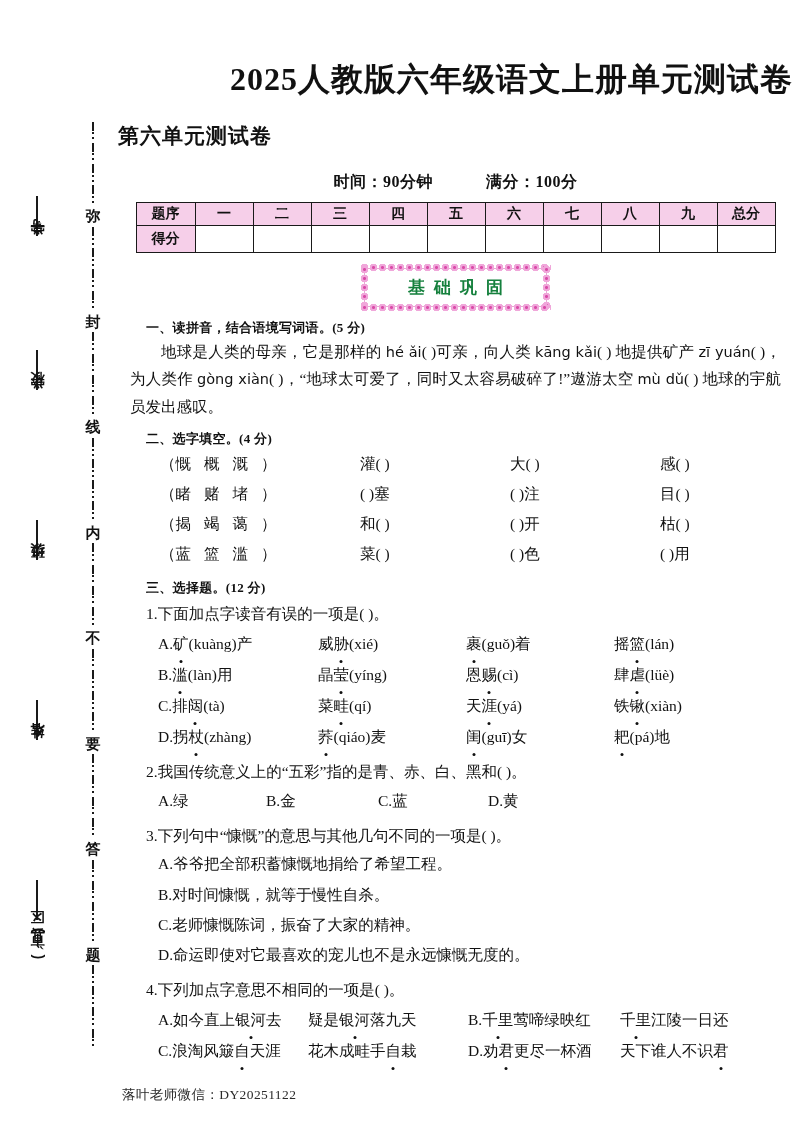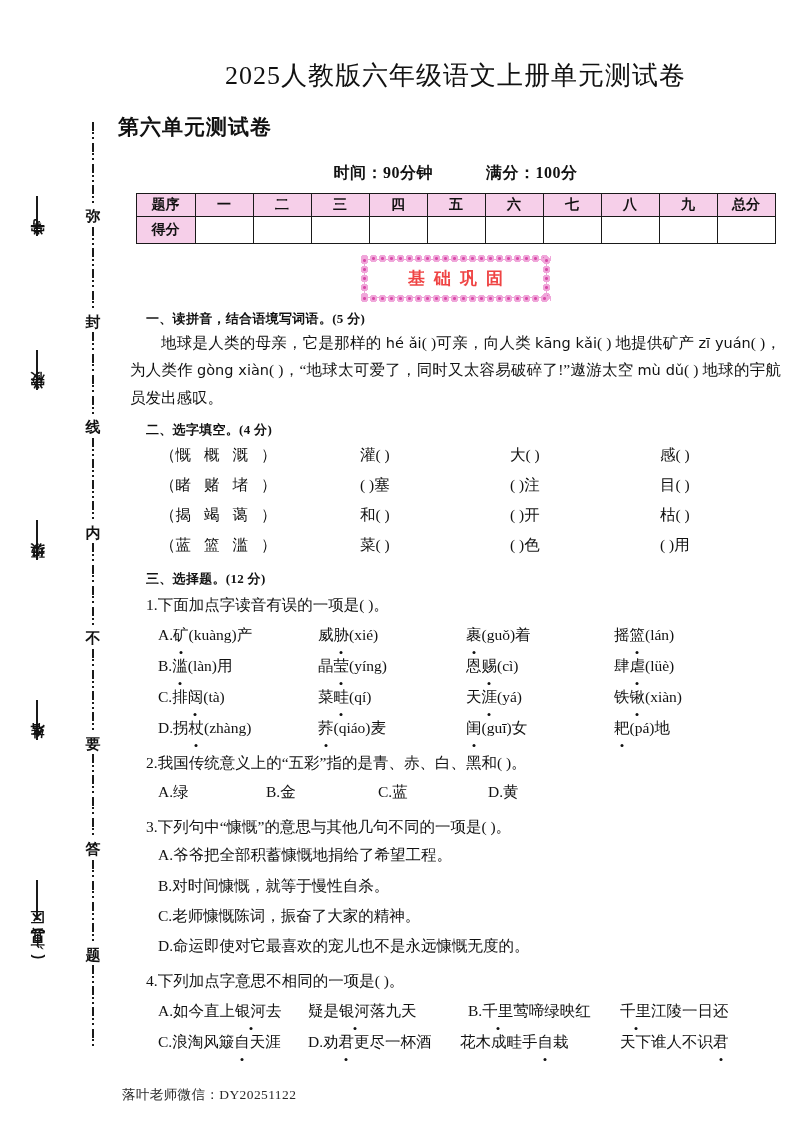--- a/index.html
+++ b/index.html
@@ -78,23 +78,23 @@
   }
 
   
   #sheet {
     position: absolute;
     left: 118px; top: 0;
     width: 675px; height: 1122px;
   }
 
   #paper-title {
-    text-align: center;
-    font-size: 26px;
-    font-weight: 400;
+    text-align: right;
+    font-size: 32px;
+    font-weight: 700;
     letter-spacing: 1px;
     margin-top: 58px;
     font-family: "Liberation Serif", "DejaVu Serif", serif;
   }
   #unit-title {
     font-size: 21px;
     font-weight: 700;
     margin-top: 20px;
     letter-spacing: 1px;
   }
@@ -136,21 +136,21 @@
     display: flex;
     justify-content: center;
   }
   #section-badge {
     position: relative;
     padding: 7px 34px;
     font-size: 17px;
     font-weight: 700;
     letter-spacing: 9px;
     text-indent: 9px;
-    color: #ef4444;
+    color: #15803d;
     font-family: "Liberation Serif", "DejaVu Serif", serif;
     background: #fff;
     border: 1.2px solid #e8a8d4;
     text-align: center;
   }
   #section-badge::before, #section-badge::after {
     content: "";
     position: absolute;
     left: -5px; right: -5px;
     height: 9px;
@@ -575,22 +575,22 @@
 
       <div class="q-options-row">
         <span class="opt w4-a"><span>A.</span><span>如今直上</span><span class="dotted">银河</span><span>去</span></span>
         <span class="opt w4-b"><span>疑是</span><span class="dotted">银河</span><span>落九天</span></span>
         <span class="opt w4-c"><span>B.</span><span></span><span class="dotted">千里</span><span>莺啼绿映红</span></span>
         <span class="opt w4-d"><span></span><span class="dotted">千里</span><span>江陵一日还</span></span>
       </div>
 
       <div class="q-options-row">
         <span class="opt w4-a"><span>C.</span><span>浪淘风簸</span><span class="dotted">自</span><span>天涯</span></span>
+        <span class="opt w4-b"><span>花木成畦手</span><span class="dotted">自</span><span>栽</span></span>
         <span class="opt w4-c"><span>D.</span><span>劝</span><span class="dotted">君</span><span>更尽一杯酒</span></span>
-        <span class="opt w4-b"><span>花木成畦手</span><span class="dotted">自</span><span>栽</span></span>
         <span class="opt w4-d"><span>天下谁人不识</span><span class="dotted">君</span><span></span></span>
       </div>
     </div>
 
   </div>
 
   <div id="footer-note">落叶老师微信：DY20251122</div>
 </div>
 
 </body></html>

